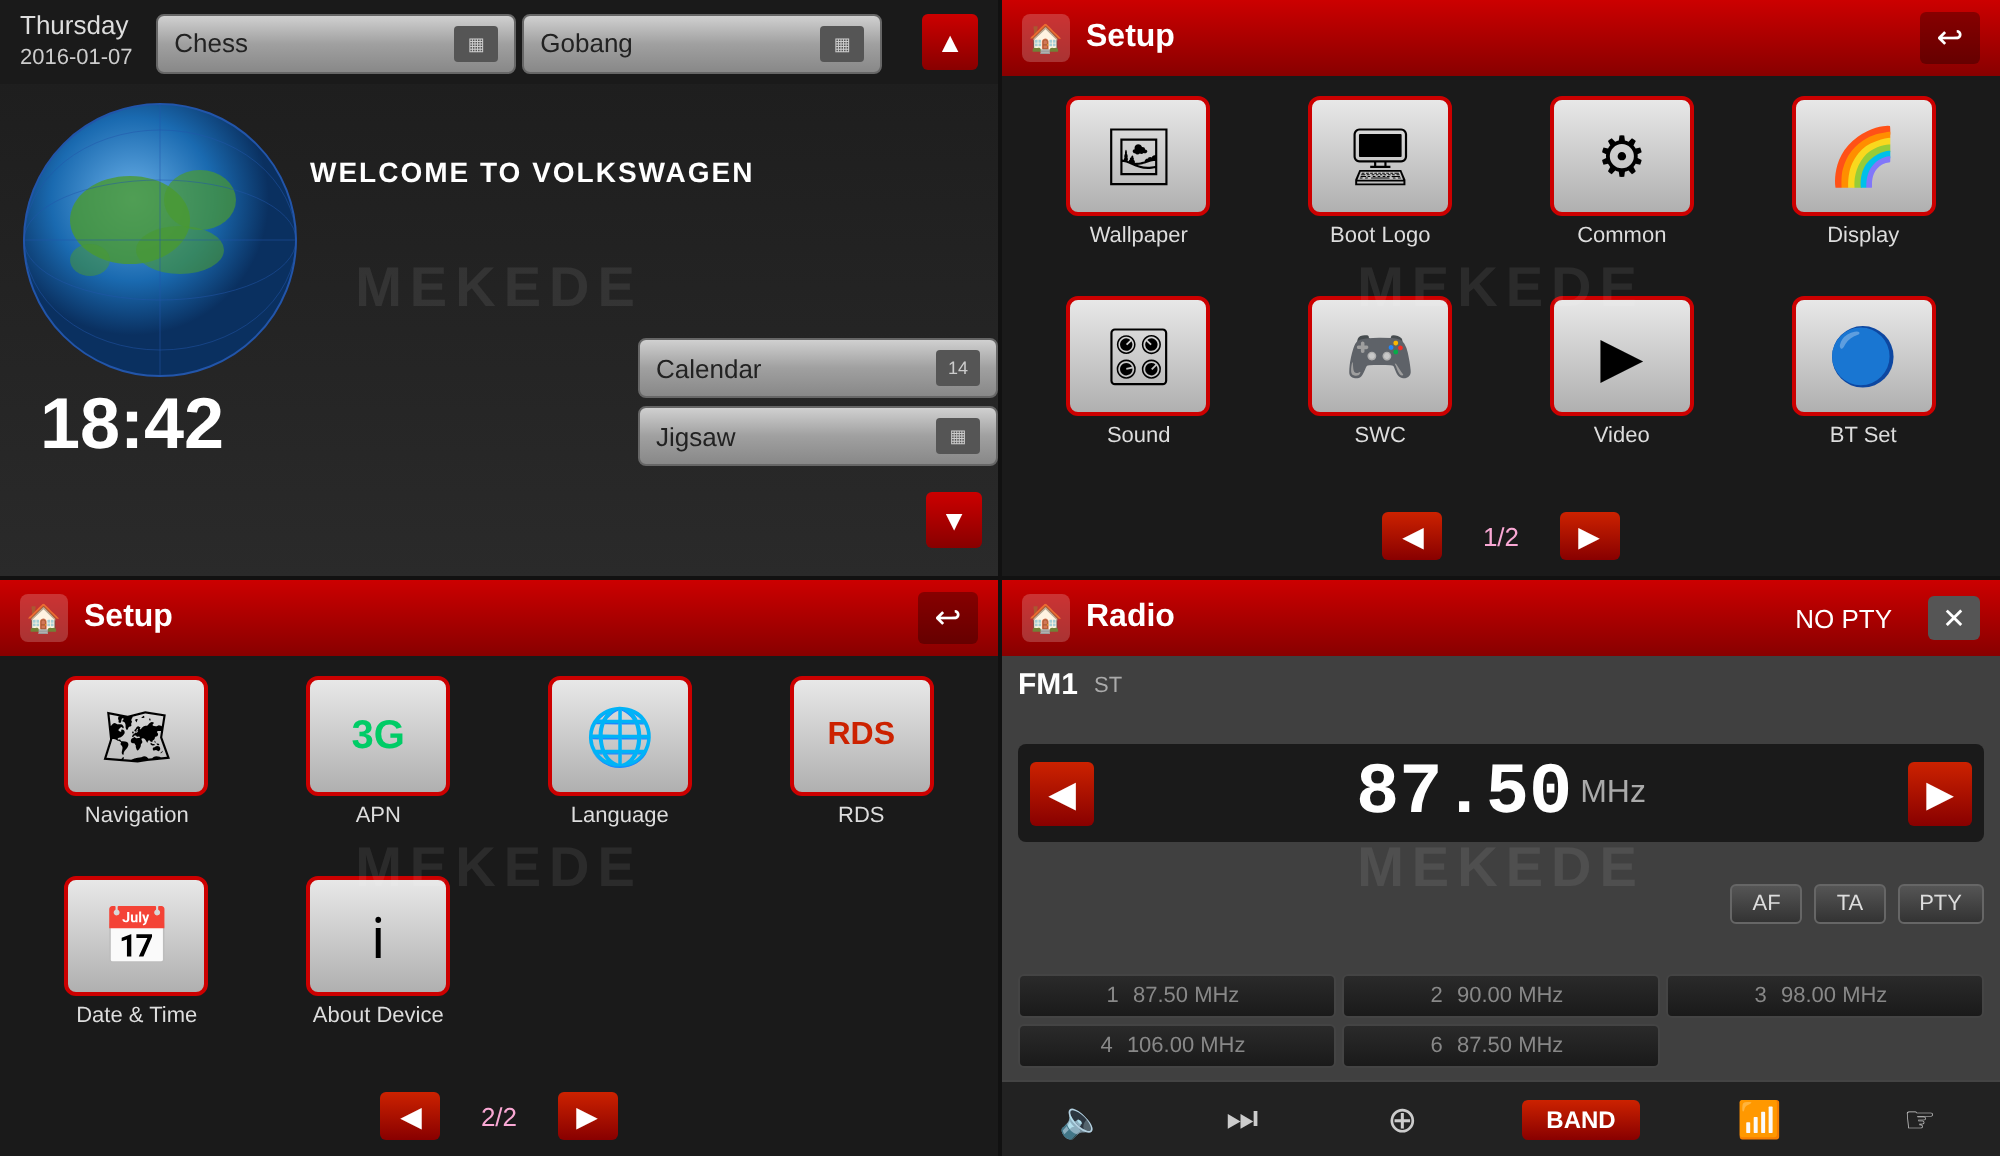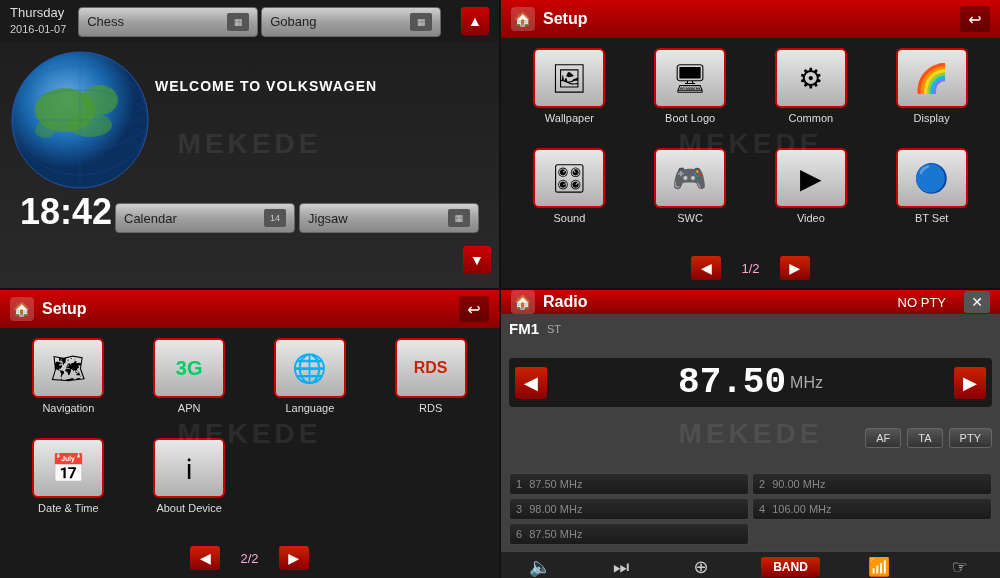--- a/index.html
+++ b/index.html
@@ -333,23 +333,24 @@
       padding: 3px 10px;
       background: linear-gradient(180deg, #555, #333);
       border: 1px solid #666;
       border-radius: 3px;
       color: #ddd;
       font-size: 11px;
       cursor: pointer;
     }
     .radio-presets {
       display: grid;
-      grid-template-columns: repeat(2, 1fr);
+      grid-template-columns: repeat(3, 1fr);
       gap: 3px;
       margin-top: 4px;
+      text-align: center;
     }
     .radio-preset {
       background: linear-gradient(180deg, #2a2a2a, #1a1a1a);
       border: 1px solid #444;
       border-radius: 3px;
       padding: 4px 6px;
       color: #ccc;
       font-size: 11px;
       cursor: pointer;
     }
@@ -423,21 +424,21 @@
       <ellipse cx="70" cy="70" rx="68" ry="30" fill="none" stroke="#2255aa" stroke-width="0.5" opacity="0.5"></ellipse>
       <ellipse cx="70" cy="70" rx="68" ry="55" fill="none" stroke="#2255aa" stroke-width="0.5" opacity="0.5"></ellipse>
       <line x1="70" y1="2" x2="70" y2="138" stroke="#2255aa" stroke-width="0.5" opacity="0.5"></line>
       <line x1="2" y1="70" x2="138" y2="70" stroke="#2255aa" stroke-width="0.5" opacity="0.5"></line>
     </svg>
   </div>
 
   <div class="games-welcome">WELCOME TO VOLKSWAGEN</div>
   <div class="games-time">18:42</div>
 
-  <div style="position:absolute; right:20px; bottom: 55px; display:flex; flex-direction:row; gap:4px;">
+  <div style="position:absolute; right:0; bottom: 55px; display:flex; flex-direction:column; gap:4px;">
     <div class="game-btn">
       <span>Calendar</span>
       <div class="game-btn-icon">14</div>
     </div>
     <div class="game-btn">
       <span>Jigsaw</span>
       <div class="game-btn-icon">▦</div>
     </div>
   </div>
   <div style="position:absolute; right:8px; bottom:14px;">

